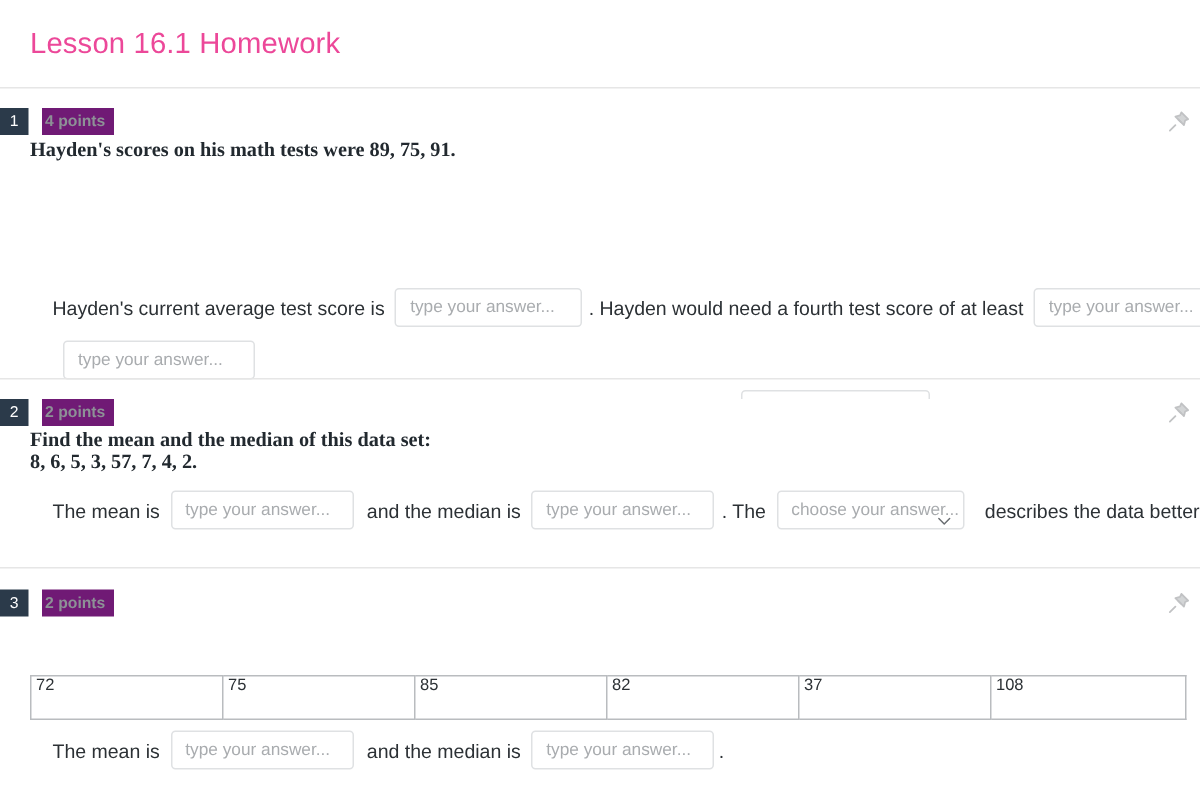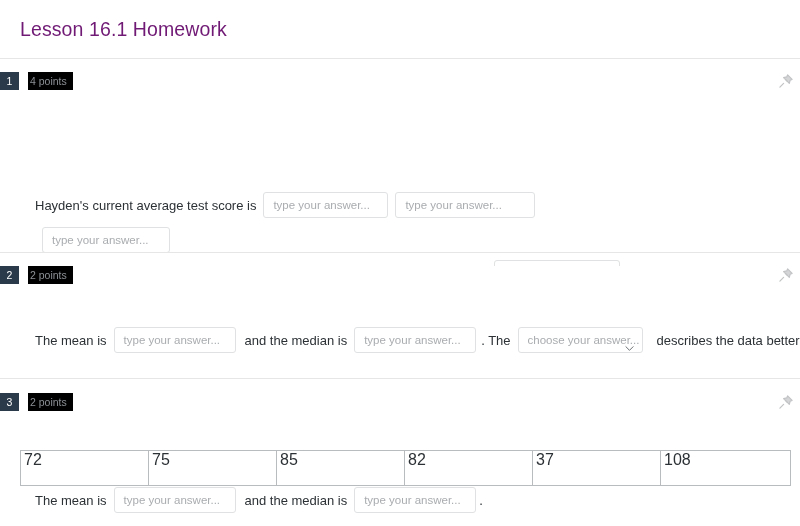--- a/index.html
+++ b/index.html
@@ -28,21 +28,21 @@
     height: 59px;
     border-bottom: 1px solid #e6e6e6;
     background: #ffffff;
   }
   .page-title {
     position: absolute;
     left: 20px;
     top: 18px;
     font-size: 19.5px;
     font-weight: 400;
-    color: #701a75;
+    color: #ec4899;
     letter-spacing: 0.1px;
     white-space: nowrap;
   }
 
   
   .question {
     position: absolute;
     left: 0;
     width: 800px;
     background: #ffffff;
@@ -73,25 +73,26 @@
     line-height: 18px;
     text-align: center;
     font-family: "Liberation Sans", sans-serif;
   }
   .q-points {
     position: absolute;
     left: 28px;
     top: 0;
     height: 18px;
     line-height: 18px;
-    background: #000000;
+    background: #701a75;
     color: #8d9196;
     font-size: 10.5px;
     padding: 0 6px 0 2px;
     white-space: nowrap;
+    font-weight: bold;
   }
   .pin-icon {
     position: absolute;
     right: 6px;
     top: 1px;
     width: 16px;
     height: 16px;
     opacity: 0.55;
   }
 
@@ -161,21 +162,21 @@
   
   .data-table {
     position: absolute;
     border-collapse: collapse;
     table-layout: fixed;
   }
   .data-table td {
     border: 1px solid #b9bcbf;
     height: 19px;
     padding: 0 0 16px 3px;
-    font-size: 16px;
+    font-size: 11px;
     color: #2c3135;
     font-family: "Liberation Sans", sans-serif;
     vertical-align: middle;
     background: #ffffff;
   }
 </style>
 </head>
 <body>
 
 <div id="page">
@@ -192,24 +193,26 @@
         <svg viewBox="0 0 16 16" width="16" height="16" aria-hidden="true">
           <g fill="none" stroke="#8f9295" stroke-width="1.2" stroke-linecap="round" stroke-linejoin="round">
             <path d="M9.6 1.9 L14.1 6.4 L12.1 7.3 L11.3 10.4 L5.6 4.7 L8.7 3.9 Z" fill="#b0b3b6"></path>
             <path d="M5.6 10.4 L1.9 14.1"></path>
             <path d="M7.6 6.7 L9.3 8.4"></path>
           </g>
         </svg>
       </span>
     </div>
 
+    <div class="q-prompt" style="top:20px;">Hayden's scores on his math tests were 89, 75, 91.</div>
 
     <div class="ans-line" style="left:35px; top:120px;">
       <span class="ans-text">Hayden's current average test score is</span>
       <span class="blank-input" style="width:125px; margin-left:7px;">type your answer...</span>
+      <span class="ans-text" style="margin-left:4px;">. Hayden would need a fourth test score of at least</span>
       <span class="blank-input" style="width:140px; margin-left:7px;">type your answer...</span>
     </div>
 
     <div class="ans-line" style="left:35px; top:155px;">
       <span class="blank-input" style="width:128px; margin-left:7px;">type your answer...</span>
     </div>
 
     <div class="ans-line" style="left:35px; top:188px;">
       <span class="ans-text">in order to get an overall B average (80 or higher). Hayden cannot score below</span>
       <span class="blank-input" style="width:126px; margin-left:7px;">type your answer...</span>
@@ -230,20 +233,22 @@
         <svg viewBox="0 0 16 16" width="16" height="16" aria-hidden="true">
           <g fill="none" stroke="#8f9295" stroke-width="1.2" stroke-linecap="round" stroke-linejoin="round">
             <path d="M9.6 1.9 L14.1 6.4 L12.1 7.3 L11.3 10.4 L5.6 4.7 L8.7 3.9 Z" fill="#b0b3b6"></path>
             <path d="M5.6 10.4 L1.9 14.1"></path>
             <path d="M7.6 6.7 L9.3 8.4"></path>
           </g>
         </svg>
       </span>
     </div>
 
+    <div class="q-prompt" style="top:19px;">Find the mean and the median of this data set:
+8, 6, 5, 3, 57, 7, 4, 2.</div>
 
     <div class="ans-line" style="left:35px; top:61px;">
       <span class="ans-text">The mean is</span>
       <span class="blank-input" style="width:122px; margin-left:7px;">type your answer...</span>
       <span class="ans-text" style="margin-left:9px;">and the median is</span>
       <span class="blank-input" style="width:122px; margin-left:7px;">type your answer...</span>
       <span class="ans-text" style="margin-left:5px;">. The</span>
       <span class="blank-select" style="width:125px; margin-left:7px;">
         <span>choose your answer...</span>
         <span class="chevron">

